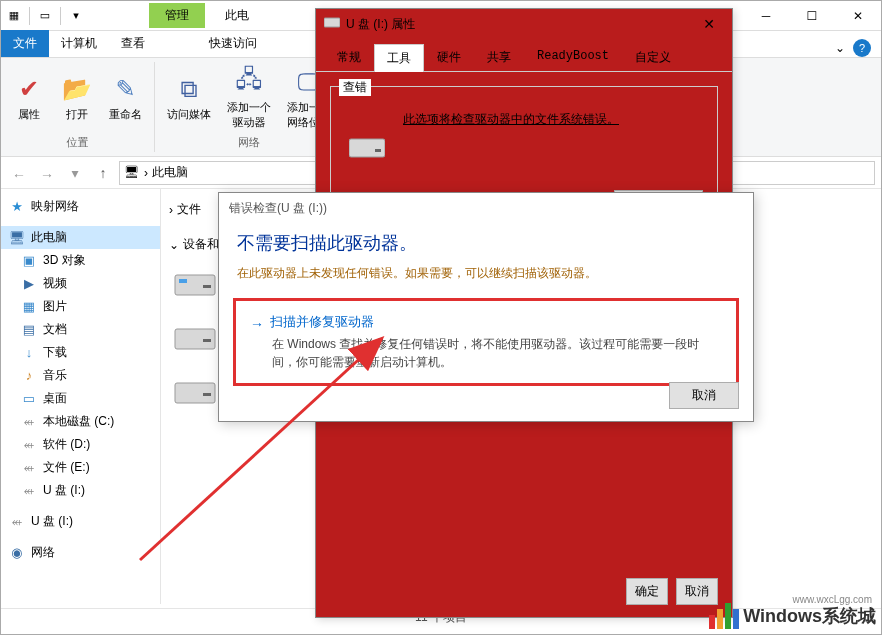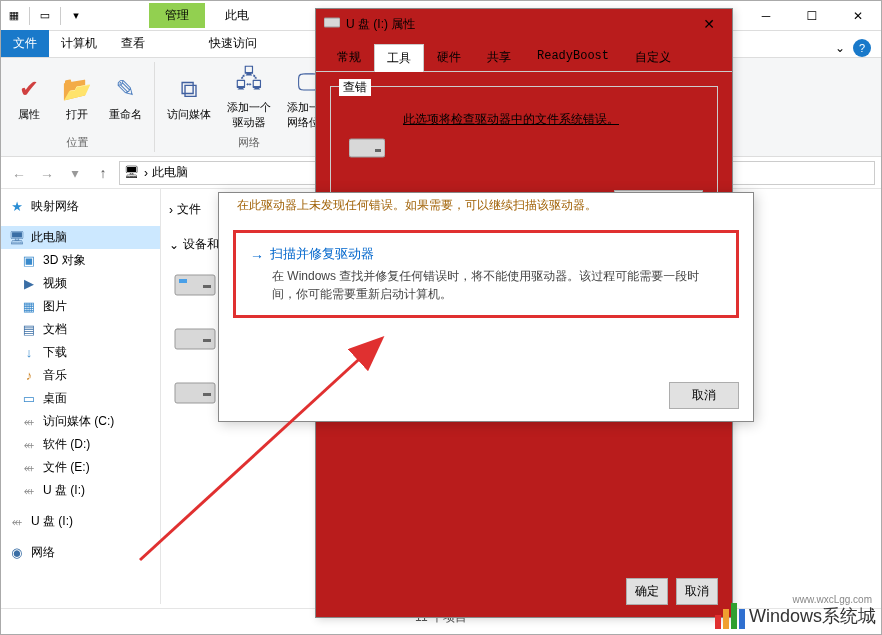--- a/index.html
+++ b/index.html
@@ -86,21 +86,21 @@
     .scan-title { color: #0066cc; font-size: 13px; display: flex; align-items: center; gap: 6px; }
     .scan-arrow { color: #0066cc; font-size: 14px; }
     .scan-desc { font-size: 12px; color: #444; margin-top: 4px; margin-left: 22px; line-height: 1.5; }
     .error-buttons { position: absolute; bottom: 12px; right: 14px; }
     .error-btn { border: 1px solid #adadad; background: #e1e1e1; padding: 4px 22px; font-size: 12px; cursor: pointer; }
     
     
     .red-arrow { position: absolute; pointer-events: none; z-index: 100; }
     
     
-    .watermark-bar { position: absolute; bottom: 6px; right: 6px; display: flex; align-items: center; gap: 4px; font-size: 18px; font-weight: normal; color: #333; z-index: 200; }
+    .watermark-bar { position: absolute; bottom: 6px; right: 6px; display: flex; align-items: center; gap: 4px; font-size: 18px; font-weight: bold; color: #333; z-index: 200; }
     .wm-bars { display: flex; gap: 2px; align-items: flex-end; }
     .wm-bar { width: 6px; }
     .watermark-url { position: absolute; bottom: 30px; right: 10px; font-size: 10px; color: #888; z-index: 200; }
     
     
     .drive-svg rect.body { fill: #d8d8d8; stroke: #999; }
     .drive-svg rect.slot { fill: #666; }
   </style>
 </head>
 <body>
@@ -220,21 +220,21 @@
       <div class="sidebar-item">
           <span class="sidebar-icon" style="color:#d08a30">♪</span>
           <span>音乐</span>
         </div>
       <div class="sidebar-item">
           <span class="sidebar-icon" style="color:#3a8acc">▭</span>
           <span>桌面</span>
         </div>
       <div class="sidebar-item">
           <span class="sidebar-icon" style="color:#888">⬴</span>
-          <span>访问媒体 (C:)</span>
+          <span>本地磁盘 (C:)</span>
         </div>
       <div class="sidebar-item">
           <span class="sidebar-icon" style="color:#888">⬴</span>
           <span>软件 (D:)</span>
         </div>
       <div class="sidebar-item">
           <span class="sidebar-icon" style="color:#888">⬴</span>
           <span>文件 (E:)</span>
         </div>
       <div class="sidebar-item">
@@ -329,20 +329,24 @@
       </div>
     </div>
   </div>
   <div class="props-buttons">
     <button class="props-btn">确定</button>
     <button class="props-btn">取消</button>
   </div>
 </div>
 
 <div class="error-dialog">
+  <div class="error-title">
+    <span>错误检查(U 盘 (I:))</span>
+  </div>
+  <div class="error-heading">不需要扫描此驱动器。</div>
   <div class="error-text">在此驱动器上未发现任何错误。如果需要，可以继续扫描该驱动器。</div>
   <div class="scan-box">
     <div class="scan-title">
       <span class="scan-arrow">→</span>
       <span>扫描并修复驱动器</span>
     </div>
     <div class="scan-desc">在 Windows 查找并修复任何错误时，将不能使用驱动器。该过程可能需要一段时间，你可能需要重新启动计算机。</div>
   </div>
   <div class="error-buttons">
     <button class="error-btn">取消</button>

